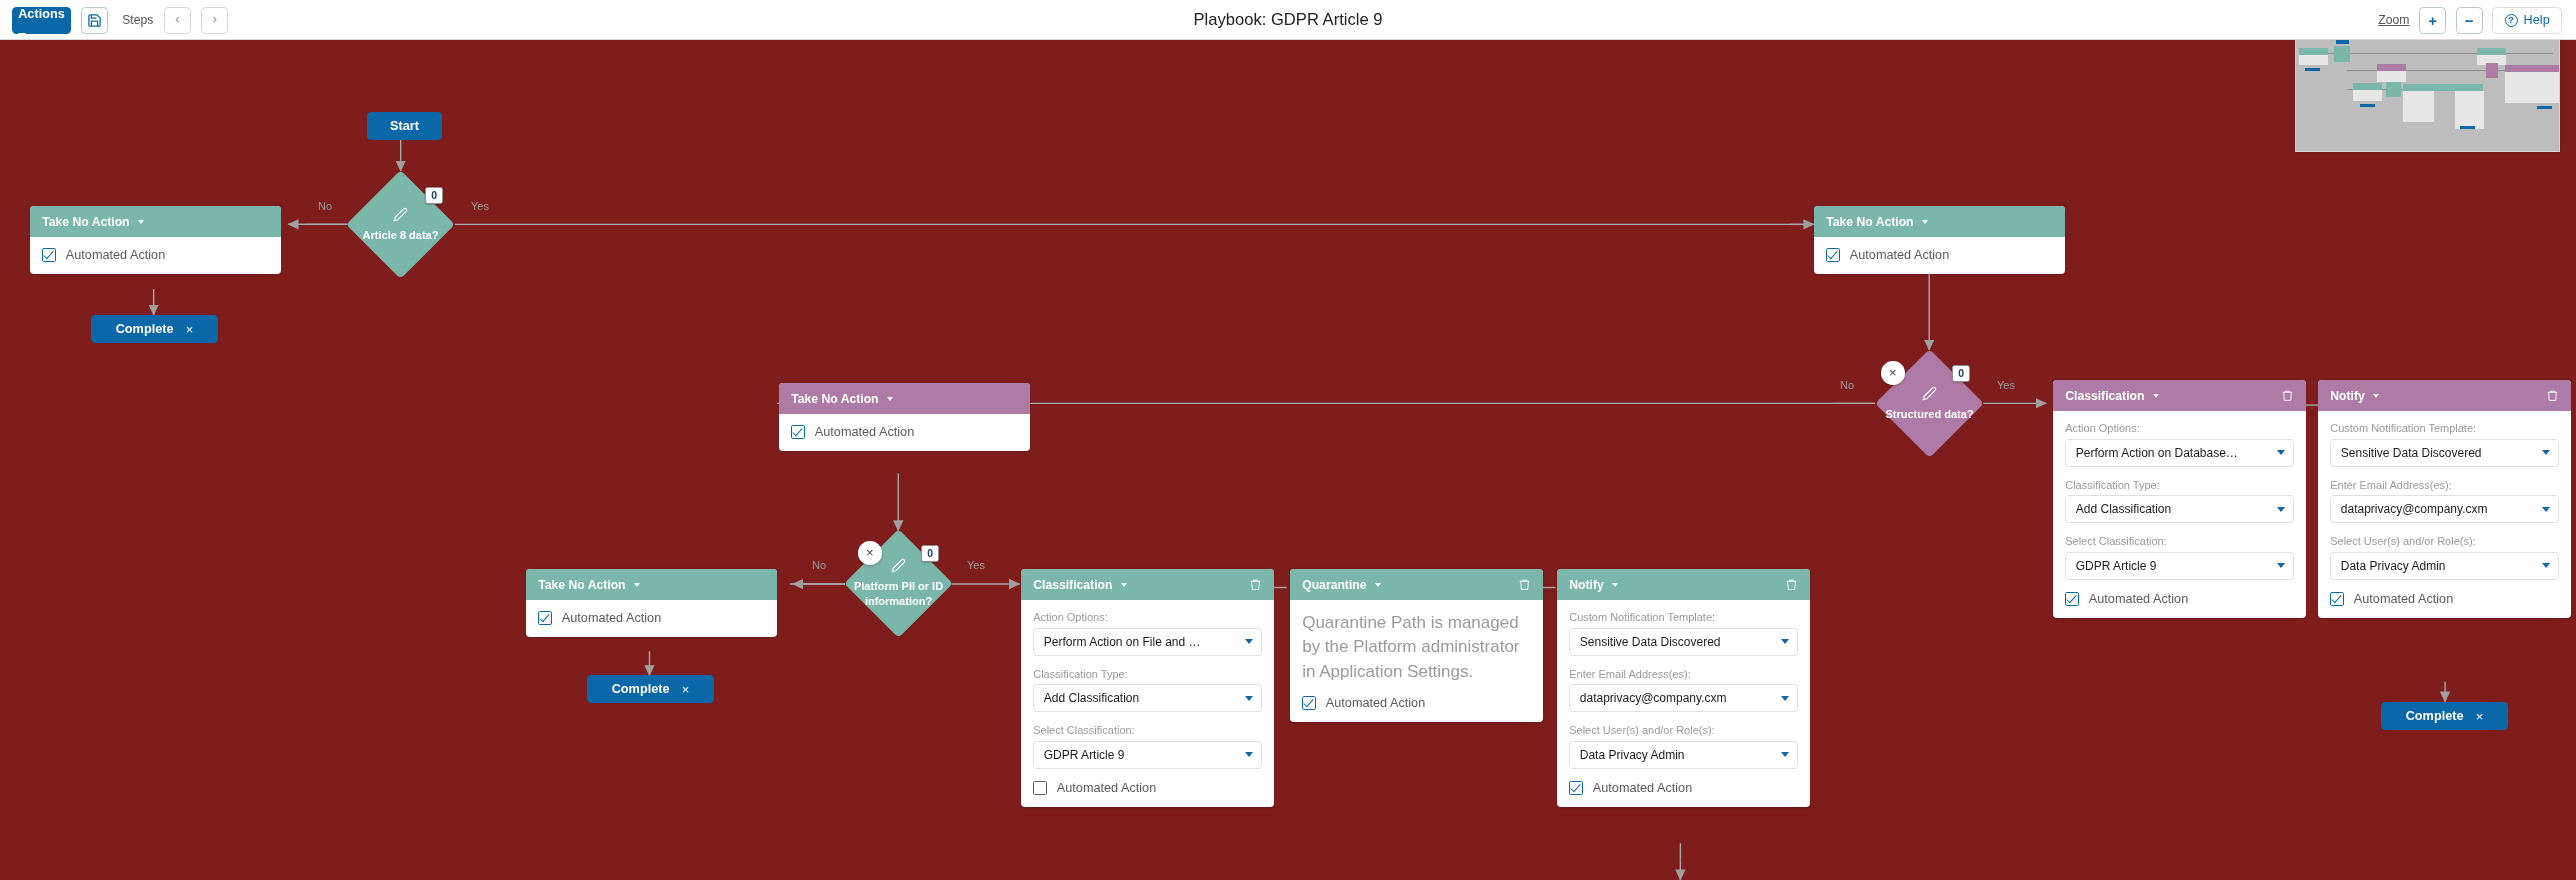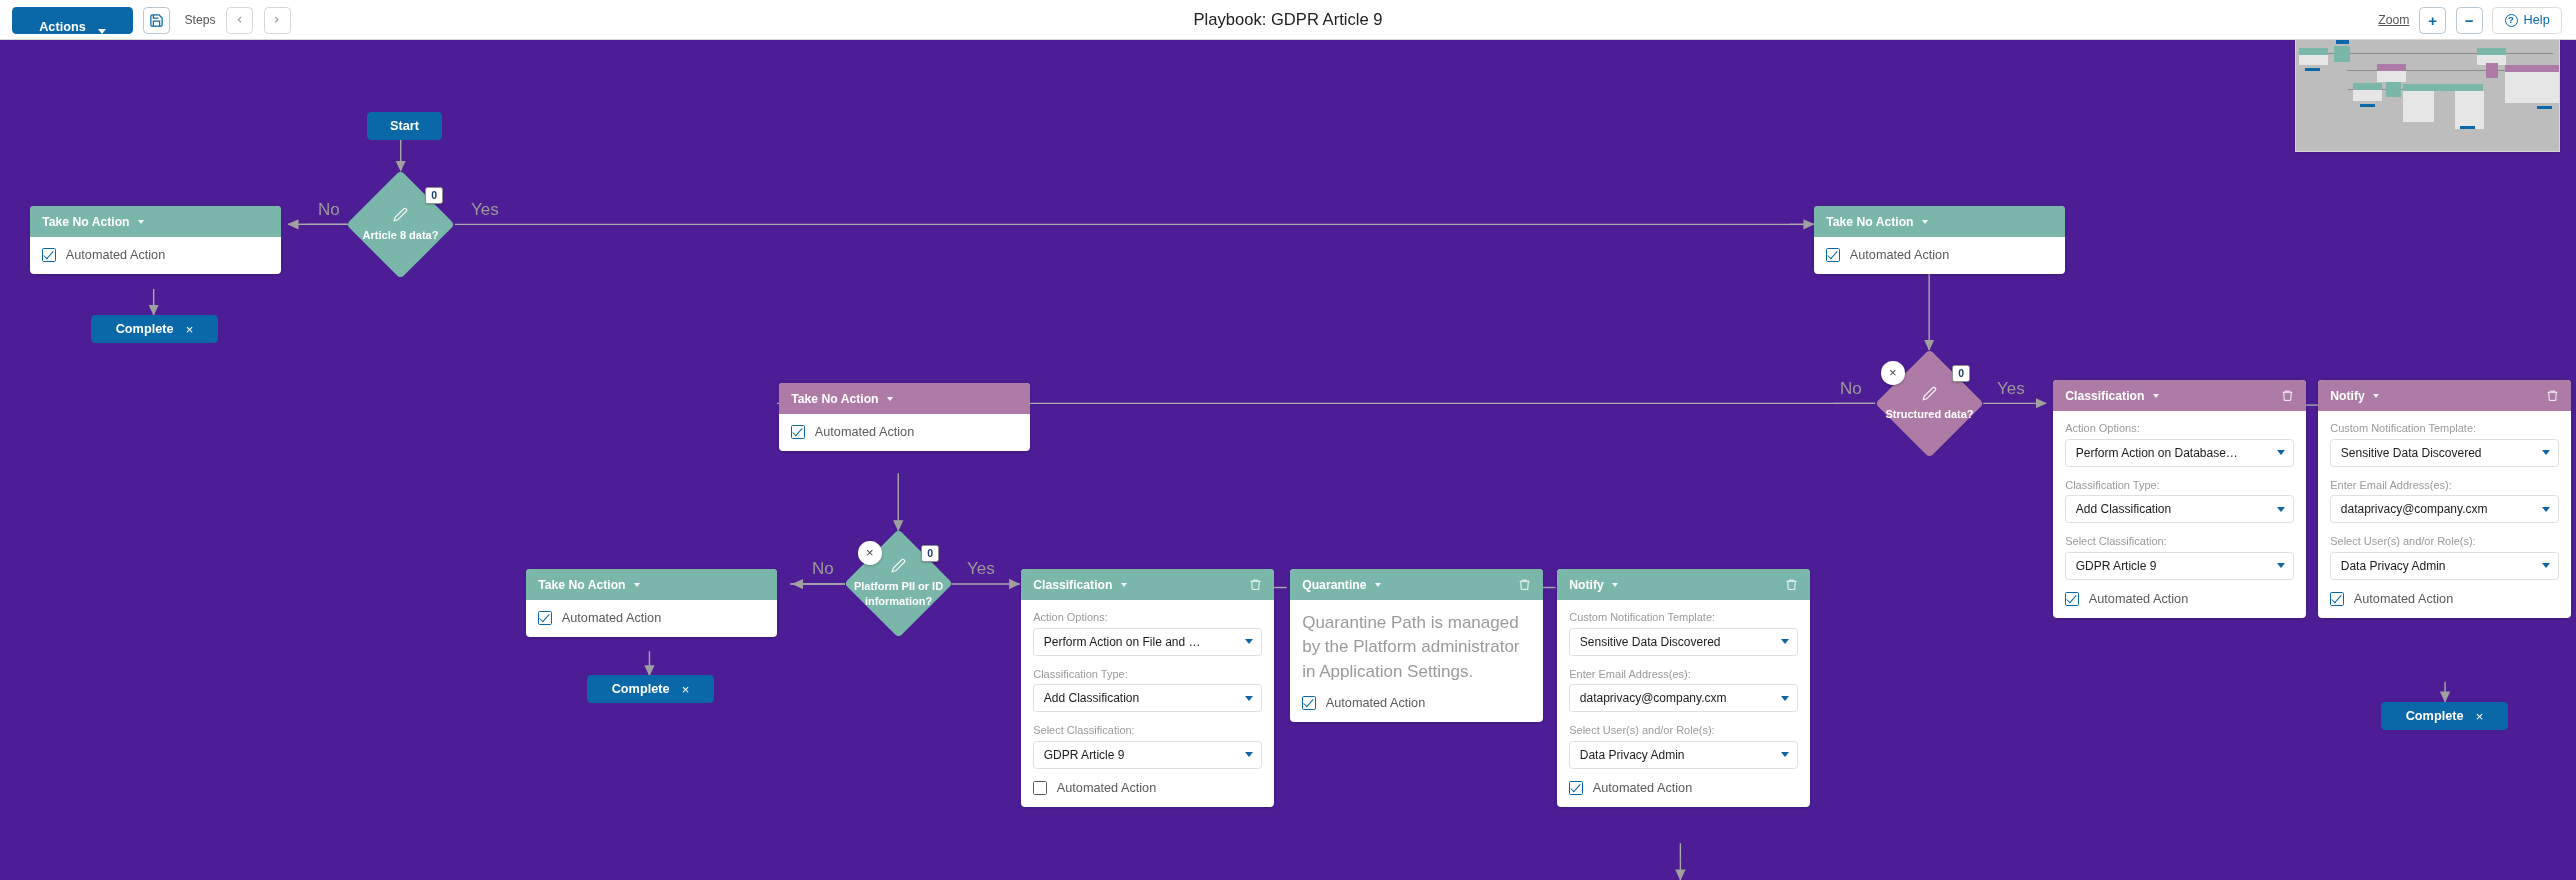--- a/index.html
+++ b/index.html
@@ -17,24 +17,25 @@
     background: #ffffff;
     border-bottom: 0.9px solid #d8d8d8;
     z-index: 50;
   }
   #header-left { position: absolute; left: 12.2px; top: 0; height: 40px; display: flex; align-items: center; gap: 10.5px; }
   #header-right { position: absolute; right: 14px; top: 0; height: 40px; display: flex; align-items: center; gap: 9.6px; }
 
   .btn-actions {
     background: #0a68a8; color: #fff;
     border: none; border-radius: 4.4px;
-    height: 27px; padding: 0 27px;
+    height: 27px; padding: 0 6px;
     font-size: 12.7px; font-weight: bold;
-    display: flex; align-items: flex-end; gap: 12.2px;
+    display: flex; align-items: flex-start; gap: 12.2px;
     cursor: pointer;
+    flex-direction: column;
   }
   .caret-dn {
     width: 0; height: 0;
     border-left: 4.4px solid transparent;
     border-right: 4.4px solid transparent;
     border-top: 5.2px solid #fff;
   }
   .icon-btn {
     width: 27px; height: 27px;
     background: #fff; border: 0.9px solid #b9c6cf; border-radius: 4.4px;
@@ -57,21 +58,21 @@
   #page-title {
     position: absolute; left: 0; top: 0; width: 2576px; height: 40px;
     display: flex; align-items: center; justify-content: center;
     font-size: 16.6px; color: #212121; pointer-events: none; text-align: right;
   }
 
   
   #canvas {
     position: absolute; top: 40px; left: 0;
     width: 2576px; height: 841px;
-    background: #4c1d95;
+    background: #7f1d1d;
   }
   #edges { position: absolute; top: 0; left: 0; width: 2576px; height: 841px; }
 
   
   .node {
     position: absolute;
     background: #fff;
     border-radius: 4px;
     box-shadow: 0 0.9px 2.6px rgba(0,0,0,.18);
     overflow: hidden;
@@ -160,21 +161,21 @@
     display: flex; align-items: center; justify-content: center;
     box-shadow: 0 0.9px 1.7px rgba(0,0,0,.2);
   }
   .del-circle {
     position: absolute; width: 23.6px; height: 23.6px; border-radius: 50%;
     background: #fff; box-shadow: 0 0.9px 2.6px rgba(0,0,0,.25);
     display: flex; align-items: center; justify-content: center;
     font-size: 13px; color: #444; cursor: pointer;
   }
   .edge-label {
-    position: absolute; font-size: 17px; color: #9a9a9a;
+    position: absolute; font-size: 11px; color: #9a9a9a;
   }
 
   
   #minimap {
     position: absolute; right: 15.7px; top: 11.3px;
     width: 265px; height: 141px;
     background: #ececec; border: 0.9px solid #d5d5d5;
     box-shadow: 0 0.9px 3.5px rgba(0,0,0,.16);
     z-index: 40; overflow: hidden;
   }

